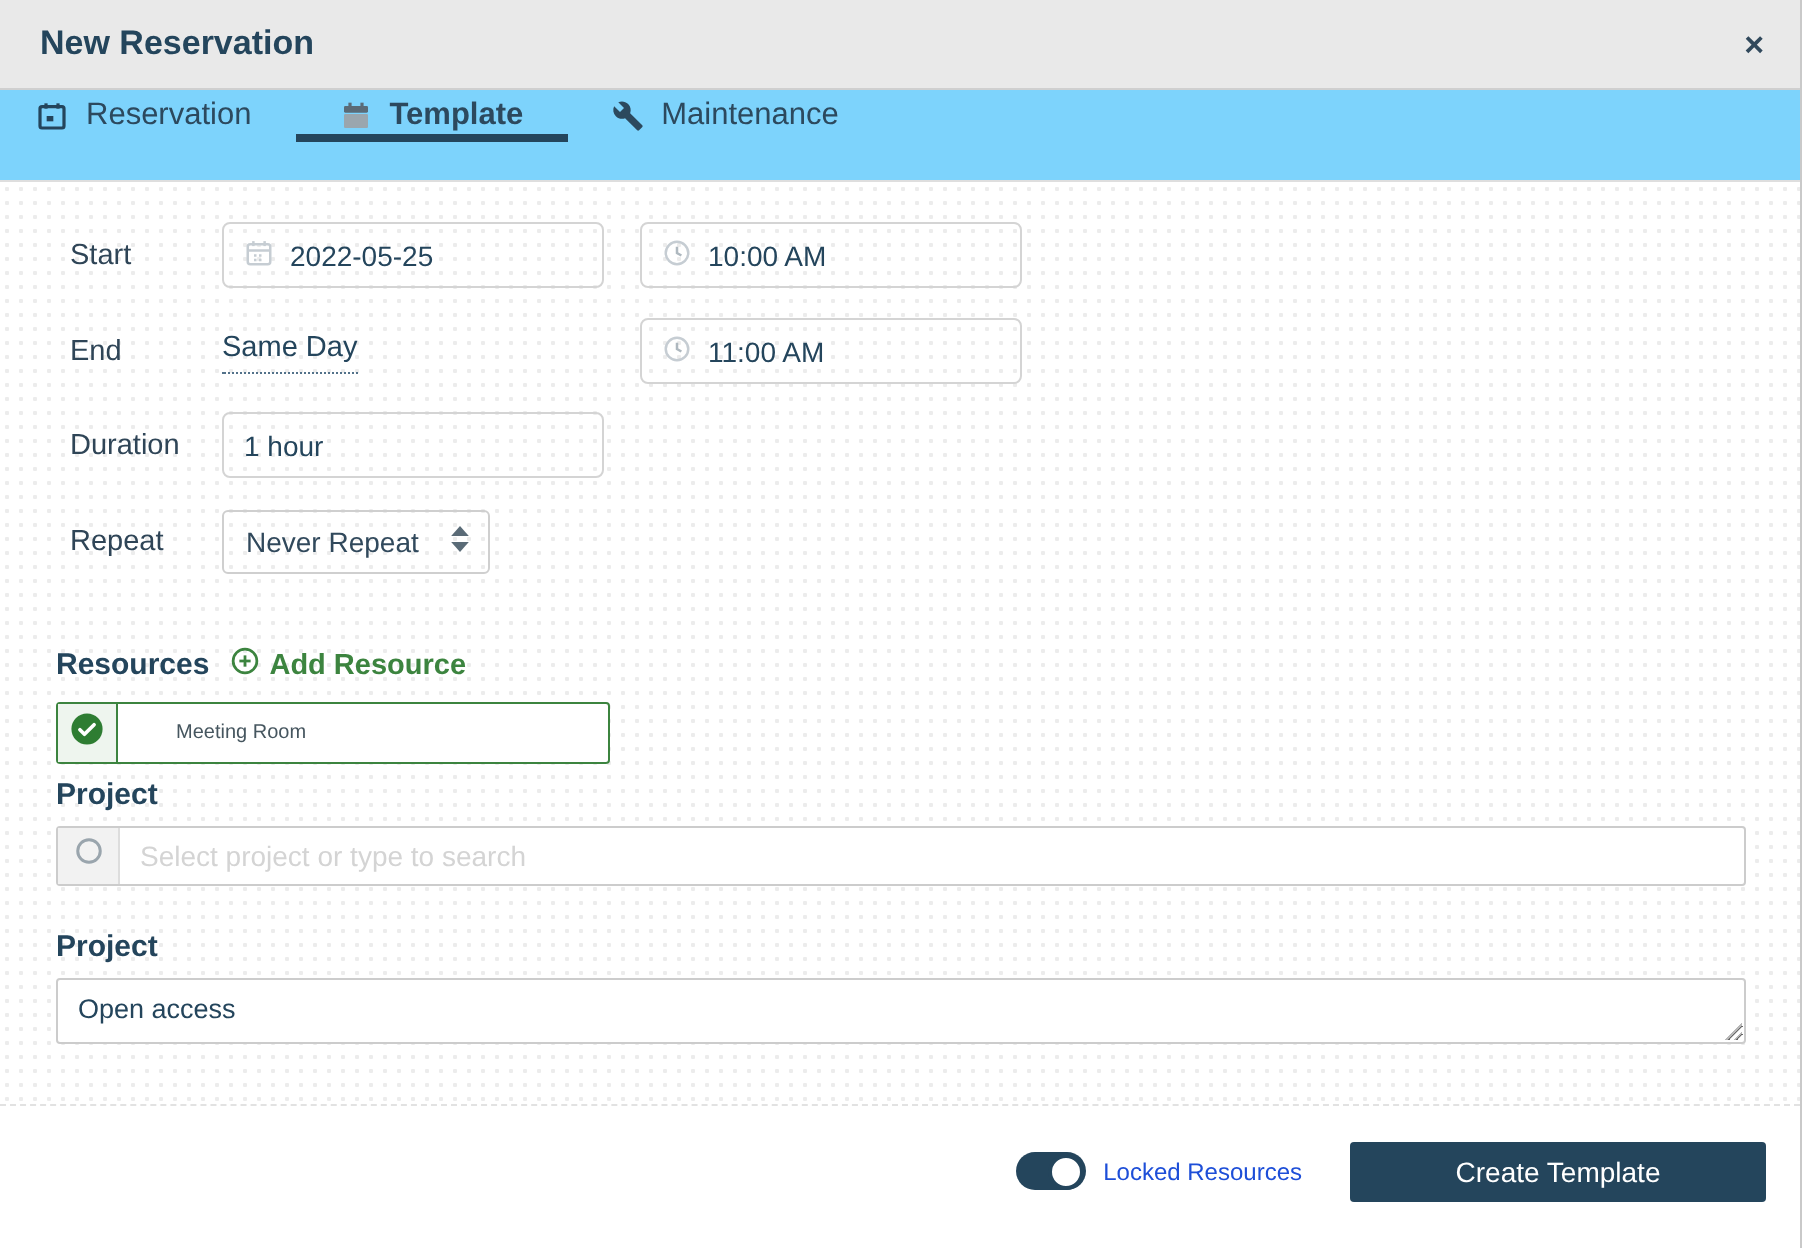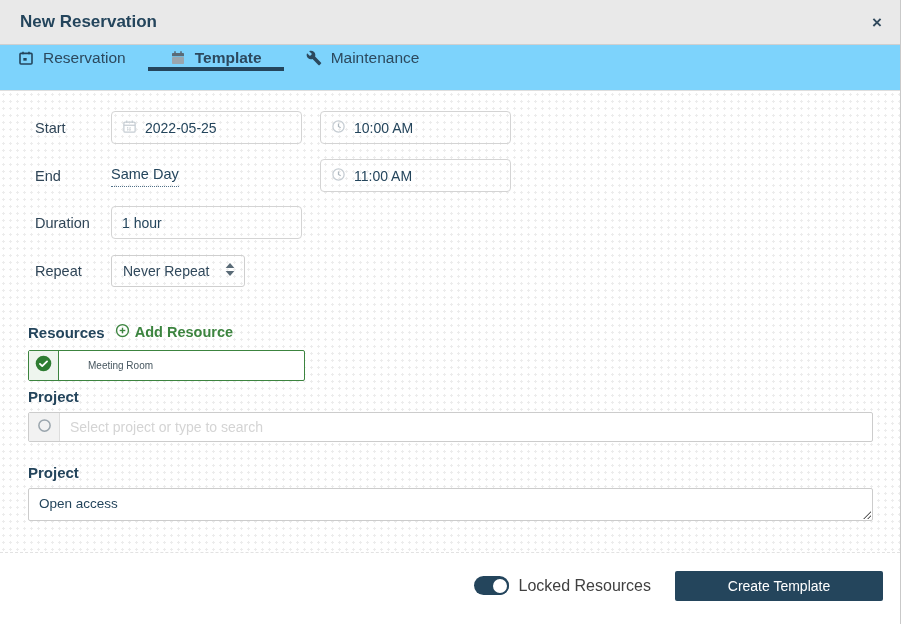--- a/index.html
+++ b/index.html
@@ -159,21 +159,21 @@
   .toggle-group { display:flex; align-items:center; gap:9px; cursor:pointer; }
   .toggle {
     width:35px; height:19px; border-radius:10px;
     background:#24455c; position:relative; flex:0 0 35px;
   }
   .toggle .knob {
     position:absolute; top:0.5px; right:0.5px;
     width:18px; height:18px; border-radius:50%;
     background:#fff; border:2px solid #24455c;
   }
-  .toggle-label { font-size:16px; color:#404040; }
+  .toggle-label { font-size:12px; color:#1d4ed8; }
   .primary-btn {
     width:208px; height:30px;
     background:#24455c; color:#fff;
     border:none; border-radius:2px; cursor:pointer;
     font-size:14px; font-family:"Liberation Sans", sans-serif;
   }
 </style>
 </head>
 <body>
 

